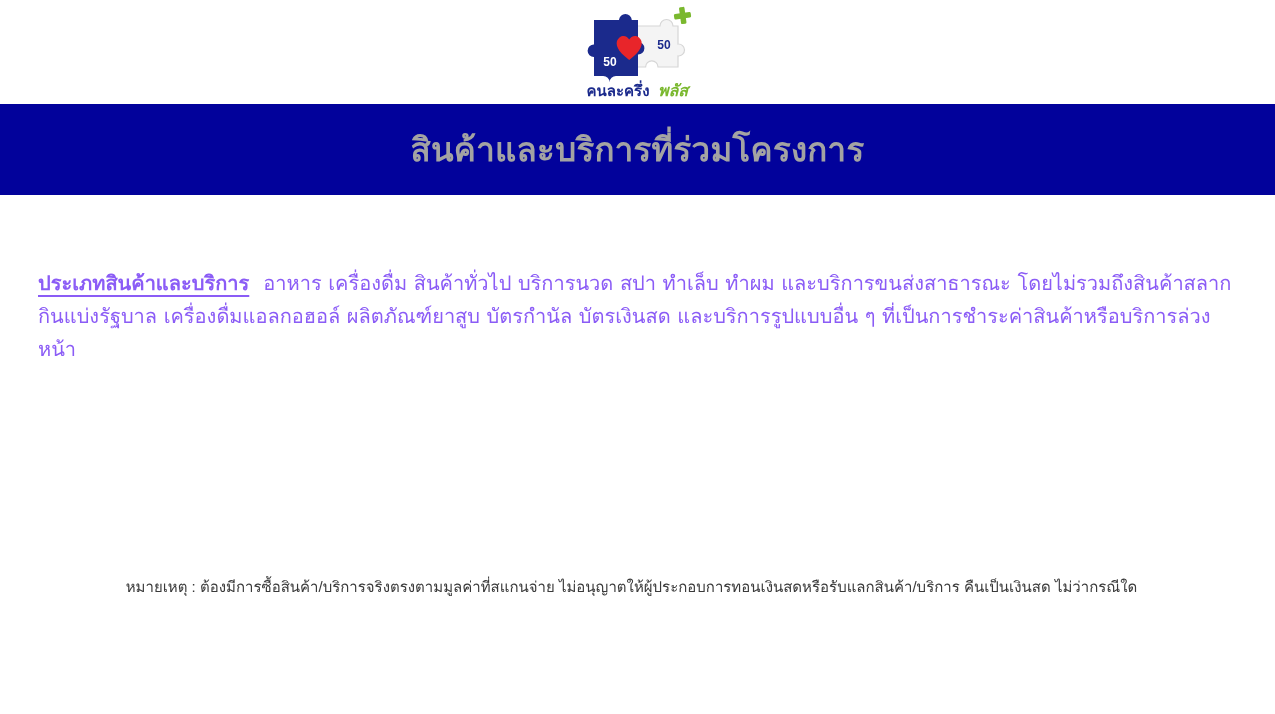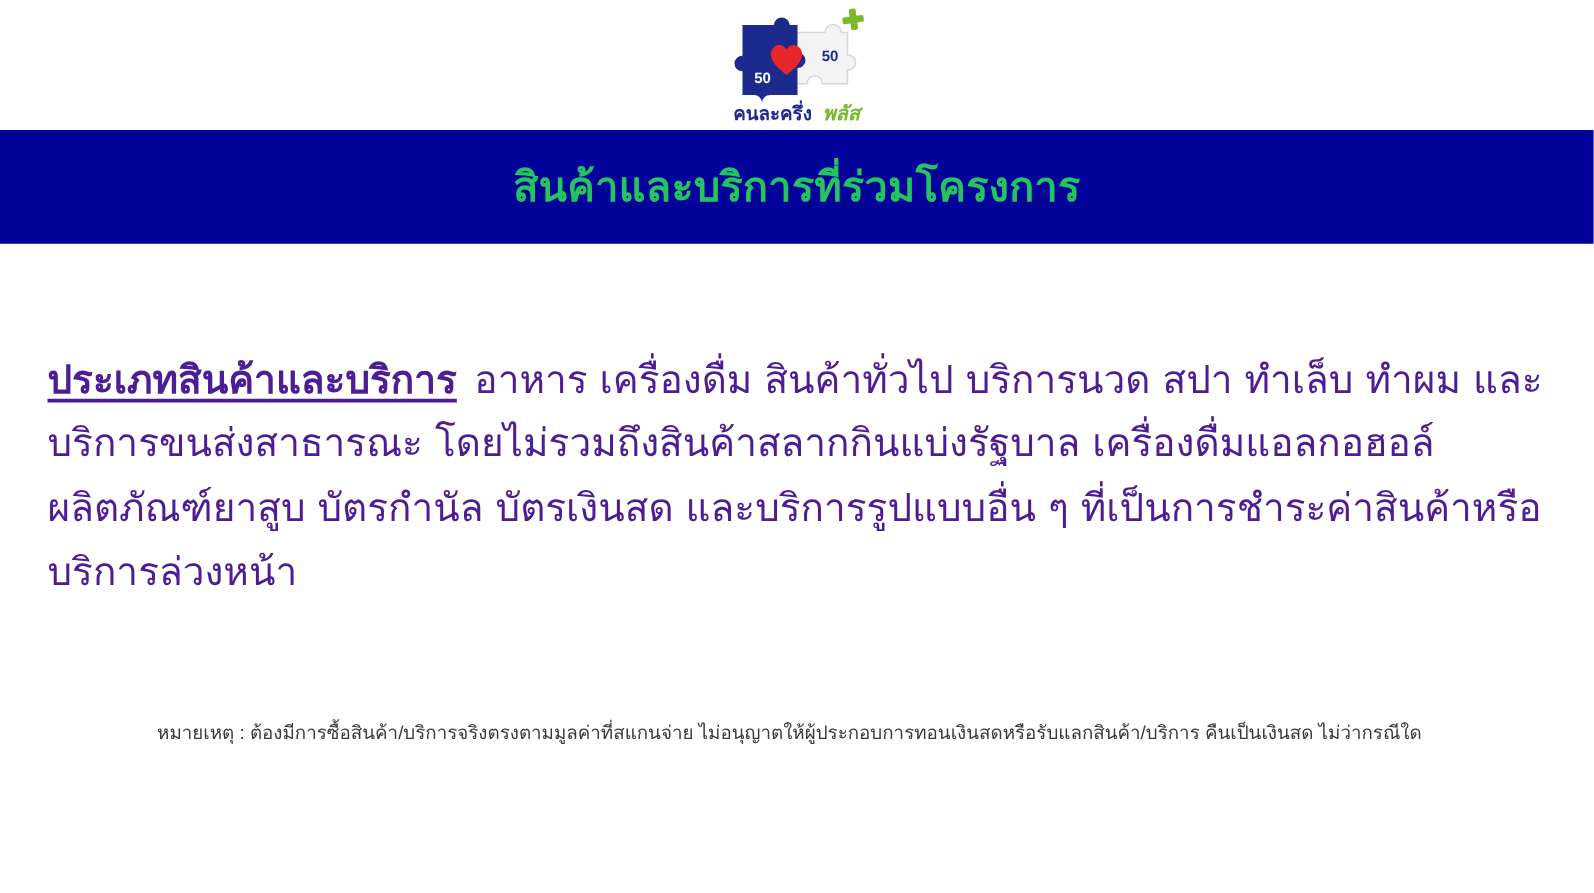--- a/index.html
+++ b/index.html
@@ -40,38 +40,38 @@
   .header-band {
     width: 100%;
     height: 91px;
     background: #02029B;
     display: flex;
     align-items: center;
     justify-content: center;
     box-sizing: border-box;
   }
   .header-title {
-    color: #22c55e;
+    color: #a3a3a3;
     font-size: 33px;
     font-weight: bold;
     letter-spacing: 0.3px;
     line-height: 1;
     white-space: nowrap;
     text-align: center;
   }
 
   
   .content {
     padding: 52px 36px 0 38px;
     box-sizing: border-box;
   }
   .body-text {
-    font-size: 31px;
+    font-size: 20px;
     line-height: 1.66;
-    color: #4c1d95;
+    color: #8b5cf6;
     text-align: left;
     word-spacing: 1px;
   }
   .lead-in {
     font-weight: bold;
     text-decoration: underline;
     text-underline-offset: 5px;
     margin-right: 14px;
   }
 

